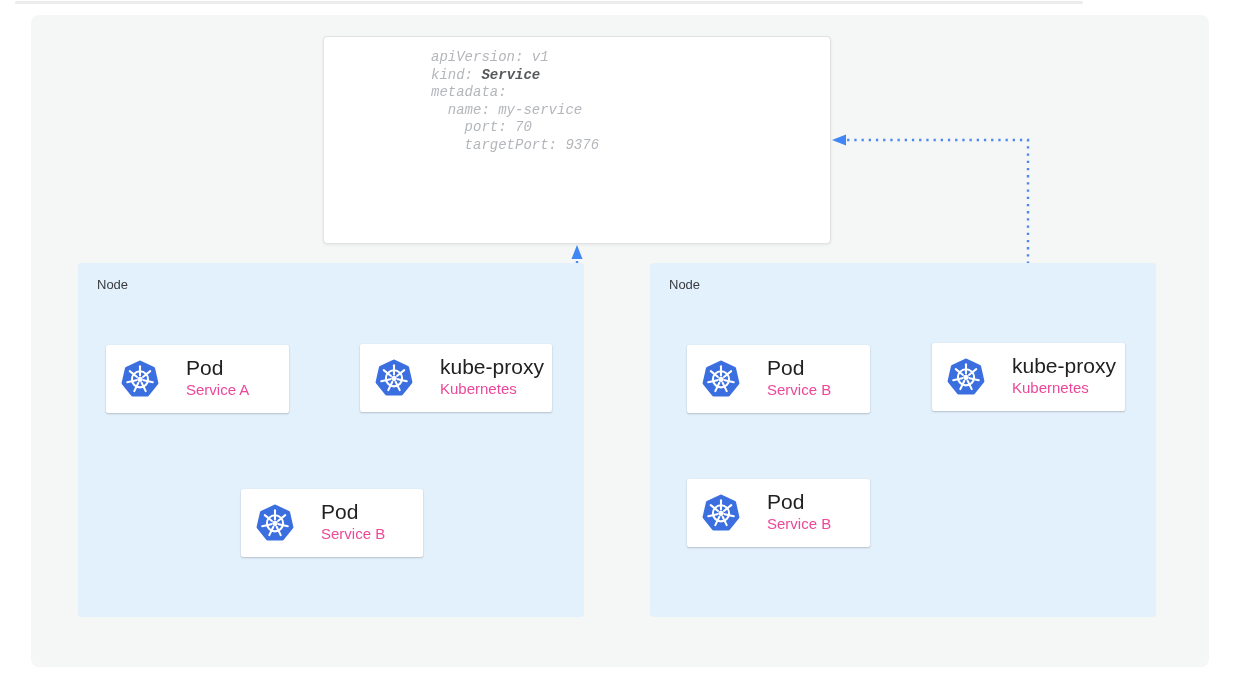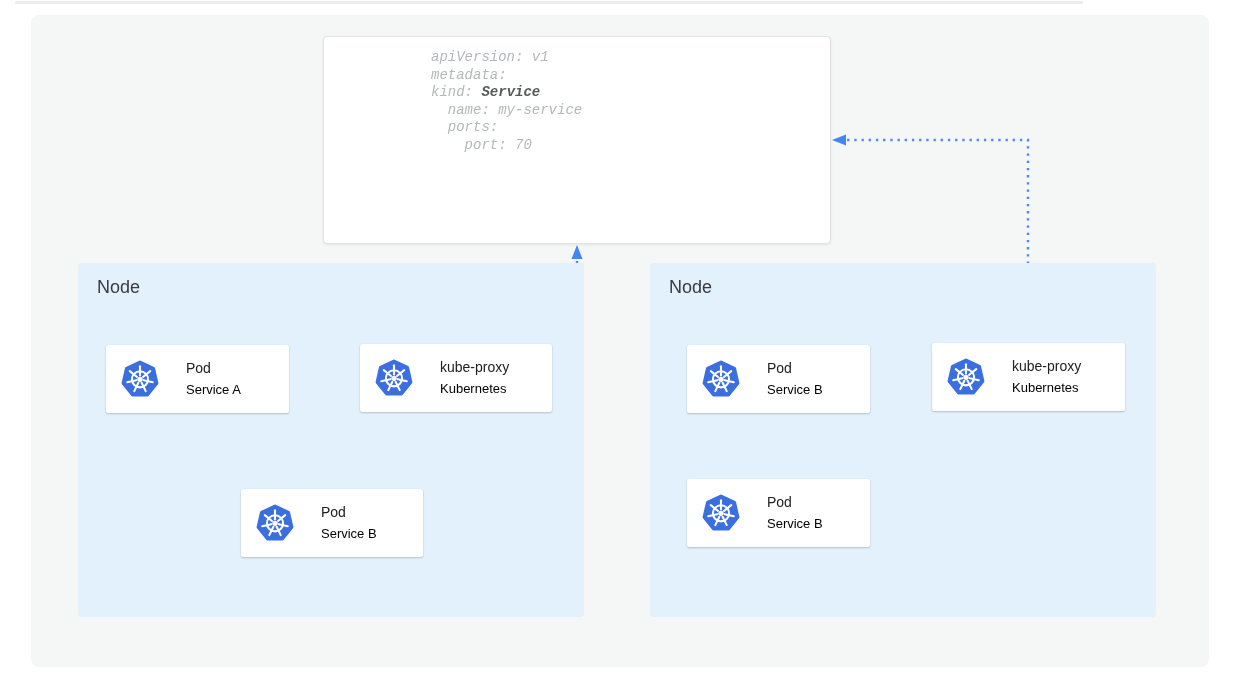--- a/index.html
+++ b/index.html
@@ -43,37 +43,37 @@
   .node {
     position: absolute;
     width: 506px; height: 354px; top: 248px;
     background: #e3f1fd;
     border-radius: 4px;
   }
   .node-left  { left: 47px; }
   .node-right { left: 619px; }
   .node-label {
     position: absolute; left: 19px; top: 14px;
-    font-size: 18px; color: #393b3e;
+    font-size: 13px; color: #393b3e;
   }
   
   .comp {
     position: absolute;
     width: 183px; height: 68px;
     background: #ffffff;
     border-radius: 2px;
     box-shadow: 0 1px 2px rgba(0,0,0,.2), 0 0 1px rgba(0,0,0,.1);
   }
   .comp .k8s-icon {
     position: absolute; left: 15px; top: 15px;
     width: 38px; height: 38px;
   }
   .comp .txt { position: absolute; left: 80px; top: 12px; }
-  .comp .title { font-size: 14px; color: #212121; line-height: 22px; }
-  .comp .subtitle { font-size: 13px; color: #000000; line-height: 20px; margin-top: 1px; }
+  .comp .title { font-size: 21px; color: #212121; line-height: 22px; }
+  .comp .subtitle { font-size: 15px; color: #ec4899; line-height: 20px; margin-top: 1px; }
   .comp-pod-a    { left: 75px;  top: 330px; }
   .comp-kube-l   { left: 329px; top: 329px; width: 192px; }
   .comp-pod-b-l  { left: 210px; top: 474px; width: 182px; }
   .comp-pod-b-r1 { left: 656px; top: 330px; }
   .comp-kube-r   { left: 901px; top: 328px; width: 193px; }
   .comp-pod-b-r2 { left: 656px; top: 464px; }
   .connectors { position: absolute; left: 0; top: 0; width: 1178px; height: 652px; }
 </style>
 </head>
 <body>
@@ -120,25 +120,25 @@
 
     <g>
       <path d="M997 328 V125 H815" stroke="#4e87ee" stroke-width="2.4" stroke-dasharray="2.3 4.9" fill="none"></path>
       <path d="M801 125 L815 119.5 L815 130.5 Z" fill="#4285f4"></path>
     </g>
   </svg>
 
   <div class="yaml-card">
     <div>
         <div class="yaml-line"><span>apiVersion: v1</span></div>
+        <div class="yaml-line"><span>kind: </span><b>Service</b></div>
         <div class="yaml-line"><span>metadata:</span></div>
-        <div class="yaml-line"><span>kind: </span><b>Service</b></div>
         <div class="yaml-line"><span>  name: my-service</span></div>
-        <div class="yaml-line"><span>  ports:</span></div>
         <div class="yaml-line"><span>    port: 70</span></div>
+        <div class="yaml-line"><span>    targetPort: 9376</span></div>
       </div>
   </div>
 
   <div class="node node-left">
     <div class="node-label">Node</div>
   </div>
 
   <div class="node node-right">
     <div class="node-label">Node</div>
   </div>

